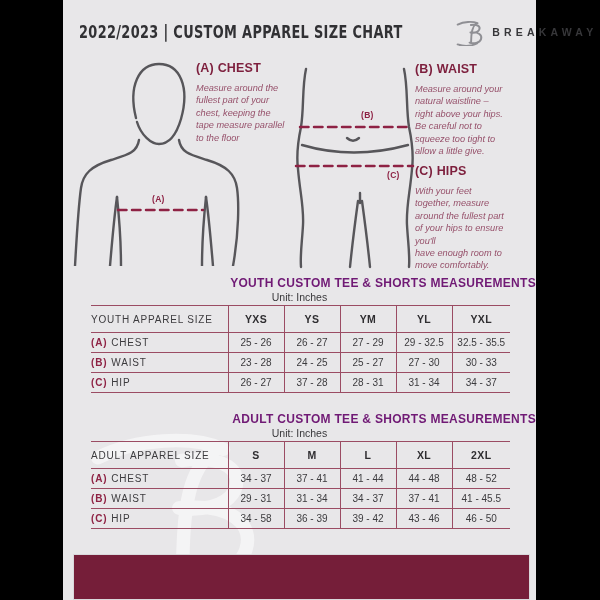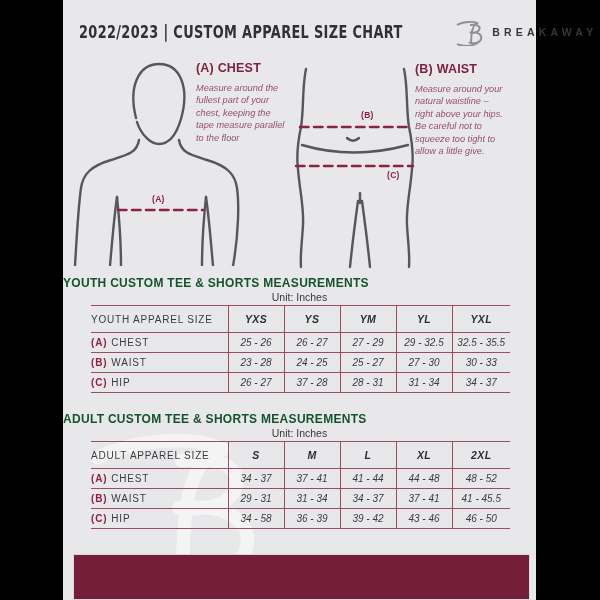--- a/index.html
+++ b/index.html
@@ -23,29 +23,29 @@
   .fig path{fill:none;stroke:#57565a;stroke-width:2.4;stroke-linecap:round;}
   .fig .dash{stroke:#8e2244;stroke-dasharray:8.5 5.5;stroke-width:2.5;}
   .marker{position:absolute;font-size:8.5px;font-weight:700;color:#8e2244;letter-spacing:.3px;}
 
   
   .tblock{position:absolute;}
   .tb-heading{font-size:12.5px;font-weight:700;color:#7d1f3d;letter-spacing:.2px;}
   .tb-body{margin-top:7px;font-size:9.2px;line-height:12.4px;font-style:italic;color:#96506a;white-space:pre-line;}
 
   
-  .section-title{position:absolute;left:0;width:100%;text-align:left;font-size:12px;font-weight:700;color:#14532d;letter-spacing:.3px;z-index:1;}
+  .section-title{position:absolute;left:0;width:100%;text-align:right;font-size:12px;font-weight:700;color:#701a75;letter-spacing:.3px;z-index:1;}
   .unit{position:absolute;left:0;width:100%;text-align:center;font-size:10.5px;color:#39383b;z-index:1;}
   .size-table{position:absolute;left:28px;width:419px;border-collapse:collapse;table-layout:fixed;z-index:1;}
   .size-table th,.size-table td{padding:0;vertical-align:middle;margin-left:43px;}
   .size-table thead tr{height:27px;}
   .size-table tbody tr{height:20px;}
   .size-table tr{border-top:1.5px solid #9b4c63;}
   .size-table tbody tr:last-child{border-bottom:1.5px solid #9b4c63;}
-  .size-table .v{border-left:1.5px solid #9b4c63;font-style:italic;}
+  .size-table .v{border-left:1.5px solid #9b4c63;}
   .lbl{text-align:left;padding-left:10px;font-size:10px;letter-spacing:.8px;color:#3c3b3e;font-weight:400;}
   .colh{font-size:10.5px;font-weight:700;color:#2f2e31;text-align:center;letter-spacing:.4px;}
   .val{font-size:10px;color:#3c3b3e;text-align:center;}
   .key{font-weight:700;color:#8e2244;}
   .rowname{margin-left:4px;letter-spacing:.8px;}
 
   
   .watermark{position:absolute;left:18px;top:418px;z-index:0;opacity:.55;}
   .watermark path{fill:none;stroke:#ffffff;stroke-width:2.4;stroke-linecap:round;}
   .footer-bar{position:absolute;left:10px;top:554px;width:457px;height:46px;background:#751e39;
@@ -115,20 +115,28 @@
   <div class="tblock" style="left:352px;top:62px;width:112px;">
     <div class="tb-heading">(B) WAIST</div>
     <div class="tb-body">Measure around your
 natural waistline –
 right above your hips.
 Be careful not to
 squeeze too tight to
 allow a little give.</div>
   </div>
   <div class="tblock" style="left:352px;top:164px;width:112px;">
+    <div class="tb-heading">(C) HIPS</div>
+    <div class="tb-body">With your feet
+together, measure
+around the fullest part
+of your hips to ensure
+you'll
+have enough room to
+move comfortably.</div>
   </div>
 
   <svg class="watermark" width="190" height="180" viewBox="0 0 34 30">
     <path d="M3,6 C10,2.5 20,2 25.5,4.5"></path>
     <path d="M24,4.5 C19.5,8 18.2,14 18.2,26.5"></path>
     <path d="M18,6.5 C26,5.5 29,8.5 27.5,11.8 C26,15 21,15.5 17.5,15 M17.5,15 C27,14 31,18 29.5,22.5 C28,27 21,28 16.5,26.5"></path>
     <path d="M3,28.5 C10,31 19,30.2 25,27.2"></path>
   </svg>
 
   <div class="section-title" style="top:276px;">YOUTH CUSTOM TEE &amp; SHORTS MEASUREMENTS</div>

